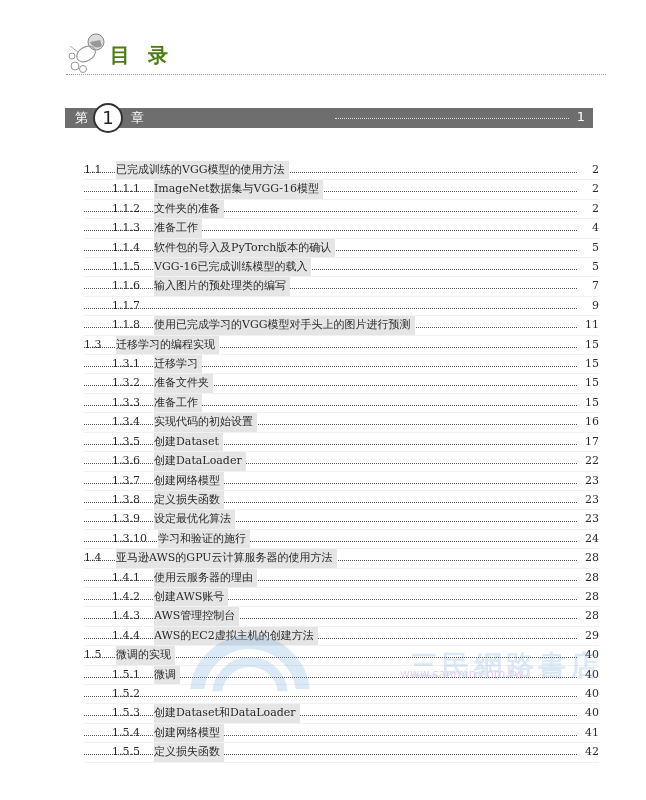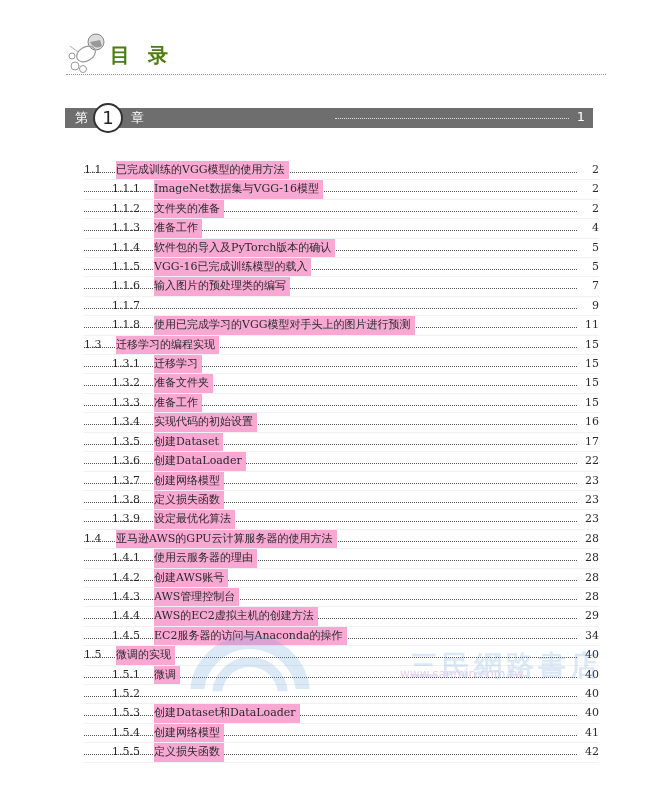--- a/index.html
+++ b/index.html
@@ -18,21 +18,21 @@
                background:#fff; border:2px solid #333; box-sizing:border-box; color:#222;
                font-size:18px; text-align:center; line-height:26px; }
   .ch-suffix { position:absolute; left:66px; top:1px; font-size:13px; }
   .ch-title { position:absolute; left:93px; top:1px; font-size:13px; white-space:nowrap; }
   .ch-leader { position:absolute; left:270px; right:24px; top:10px; border-top:1.5px dotted #e0e0e0; }
   .ch-page { position:absolute; right:8px; top:1px; font-size:13px; }
   .toc { position:absolute; left:84px; top:161px; width:515px; }
   .row { position:relative; height:18.42px; font-size:11px; line-height:18.42px; white-space:nowrap;
          border-bottom:0.5px solid #f1f1f1; }
   .row .num { position:absolute; top:0; }
-  .row .txt { position:absolute; top:0; background:#f9a8d4; padding-right:4px;text-align:center; }
+  .row .txt { position:absolute; top:0; background:#e5e5e5; padding-right:4px;text-align:center; }
   .row .leader { position:absolute; top:11px; left:0; right:22px; border-top:1.4px dotted #555; }
   .row .pg { position:absolute; right:0; top:0; width:20px; text-align:right; background:#fff; }
   .row.l1 .num { left:0;text-align:center; }
   .row.l1 .txt { left:32px; }
   .row.l2 .num { left:28px; }
   .row.l2 .txt { left:70px; }
   .row.l2.wide .txt { left:74px; }
   .watermark { position:absolute; left:180px; top:625px; width:340px; height:70px; pointer-events:none; opacity:0.22; }
   .wm-arc { position:absolute; left:10px; top:10px; width:120px; height:120px; border-radius:50%;
             border:14px solid #5a9fd4; box-sizing:border-box; clip-path:inset(0 0 55% 0); }
@@ -174,20 +174,26 @@
       <span class="num">1.3.8</span>
       <span class="txt">定义损失函数</span>
       <span class="pg">23</span>
     </div>
     <div class="row l2">
       <span class="leader"></span>
       <span class="num">1.3.9</span>
       <span class="txt">设定最优化算法</span>
       <span class="pg">23</span>
     </div>
+    <div class="row l2 wide">
+      <span class="leader"></span>
+      <span class="num">1.3.10</span>
+      <span class="txt">学习和验证的施行</span>
+      <span class="pg">24</span>
+    </div>
     <div class="row l1">
       <span class="leader"></span>
       <span class="num">1.4</span>
       <span class="txt">亚马逊AWS的GPU云计算服务器的使用方法</span>
       <span class="pg">28</span>
     </div>
     <div class="row l2">
       <span class="leader"></span>
       <span class="num">1.4.1</span>
       <span class="txt">使用云服务器的理由</span>
@@ -203,26 +209,20 @@
       <span class="leader"></span>
       <span class="num">1.4.3</span>
       <span class="txt">AWS管理控制台</span>
       <span class="pg">28</span>
     </div>
     <div class="row l2">
       <span class="leader"></span>
       <span class="num">1.4.4</span>
       <span class="txt">AWS的EC2虚拟主机的创建方法</span>
       <span class="pg">29</span>
-    </div>
-    <div class="row l2">
-      <span class="leader"></span>
-      <span class="num">1.4.5</span>
-      <span class="txt">EC2服务器的访问与Anaconda的操作</span>
-      <span class="pg">34</span>
     </div>
     <div class="row l1">
       <span class="leader"></span>
       <span class="num">1.5</span>
       <span class="txt">微调的实现</span>
       <span class="pg">40</span>
     </div>
     <div class="row l2">
       <span class="leader"></span>
       <span class="num">1.5.1</span>

